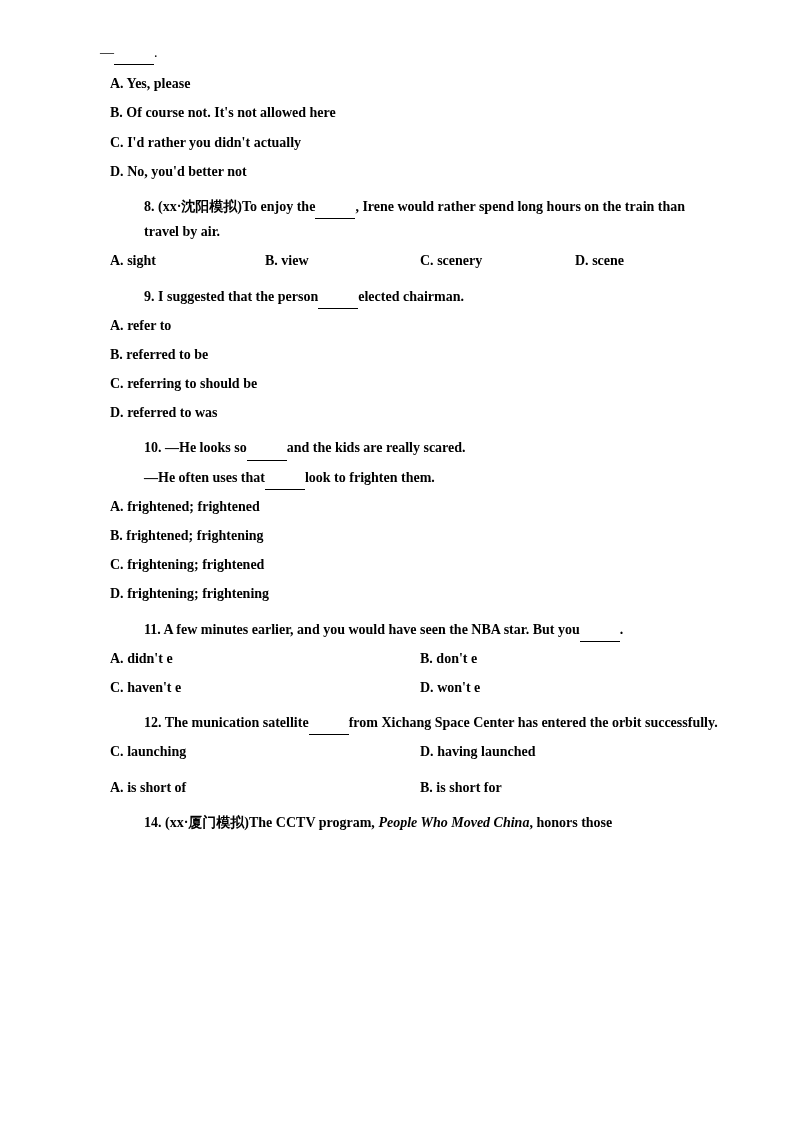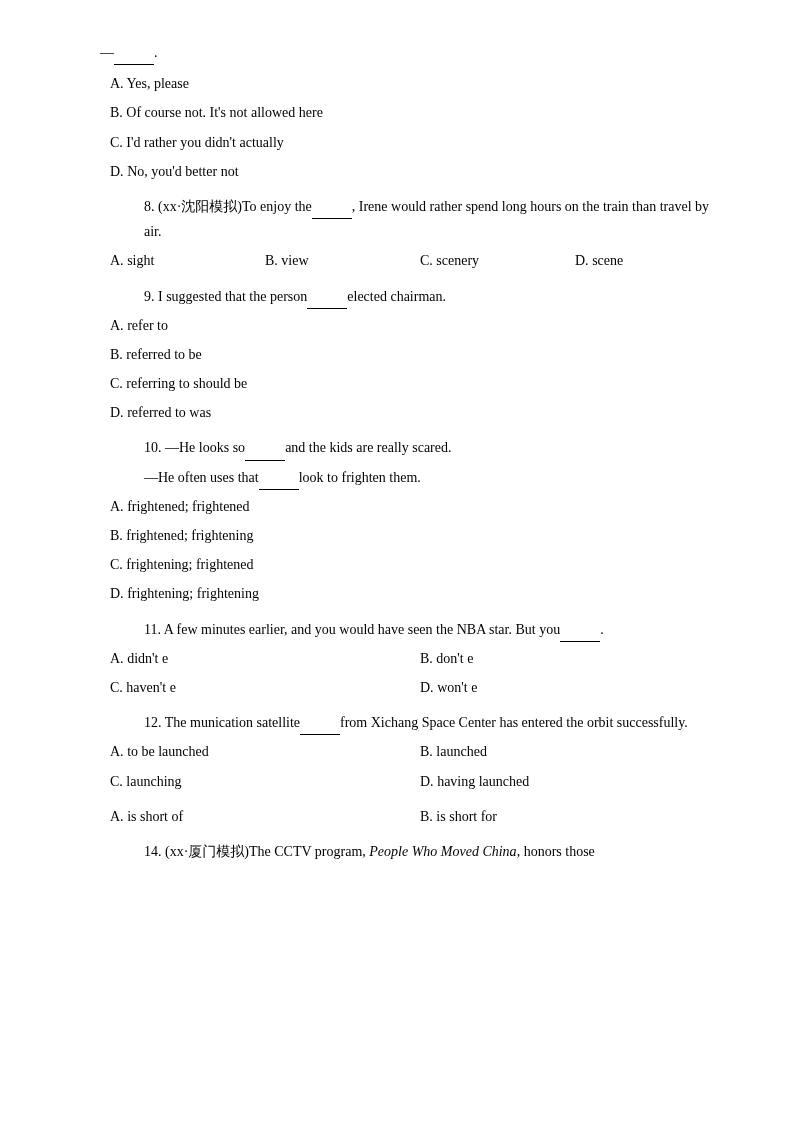--- a/index.html
+++ b/index.html
@@ -12,20 +12,21 @@
       font-family: "SimSun", "宋体", serif;
       font-size: 14px;
       color: #000000;
       width: 800px;
       min-height: 1132px;
       padding: 40px 80px 40px 100px;
       line-height: 1.8;
     }
     .question-block {
       margin-bottom: 10px;
+      font-weight: bold;
     }
     .question-line {
       text-indent: 0;
       margin-bottom: 4px;
       margin-left: 44px;
     }
     .option-line {
       margin-bottom: 4px;
       padding-left: 10px;
     }
@@ -126,24 +127,20 @@
     <div class="option-col">D. <span>won't e</span></div>
   </div>
 </div>
 
 <div class="question-block">
   <div class="question-line">
     <span>12.</span>
     <span>  The munication satellite</span><span class="blank"></span><span>from Xichang Space Center has entered the orbit successfully.</span>
   </div>
   <div class="option-row">
-    <div class="option-col">A. <span>to be launched</span></div>
-    <div class="option-col">B. <span>launched</span></div>
-  </div>
-  <div class="option-row">
     <div class="option-col">C. <span>launching</span></div>
     <div class="option-col">D. <span>having launched</span></div>
   </div>
 </div>
 
 <div class="question-block">
   <div class="option-row">
     <div class="option-col">A. <span>is short of</span></div>
     <div class="option-col">B. <span>is short for</span></div>
   </div>

